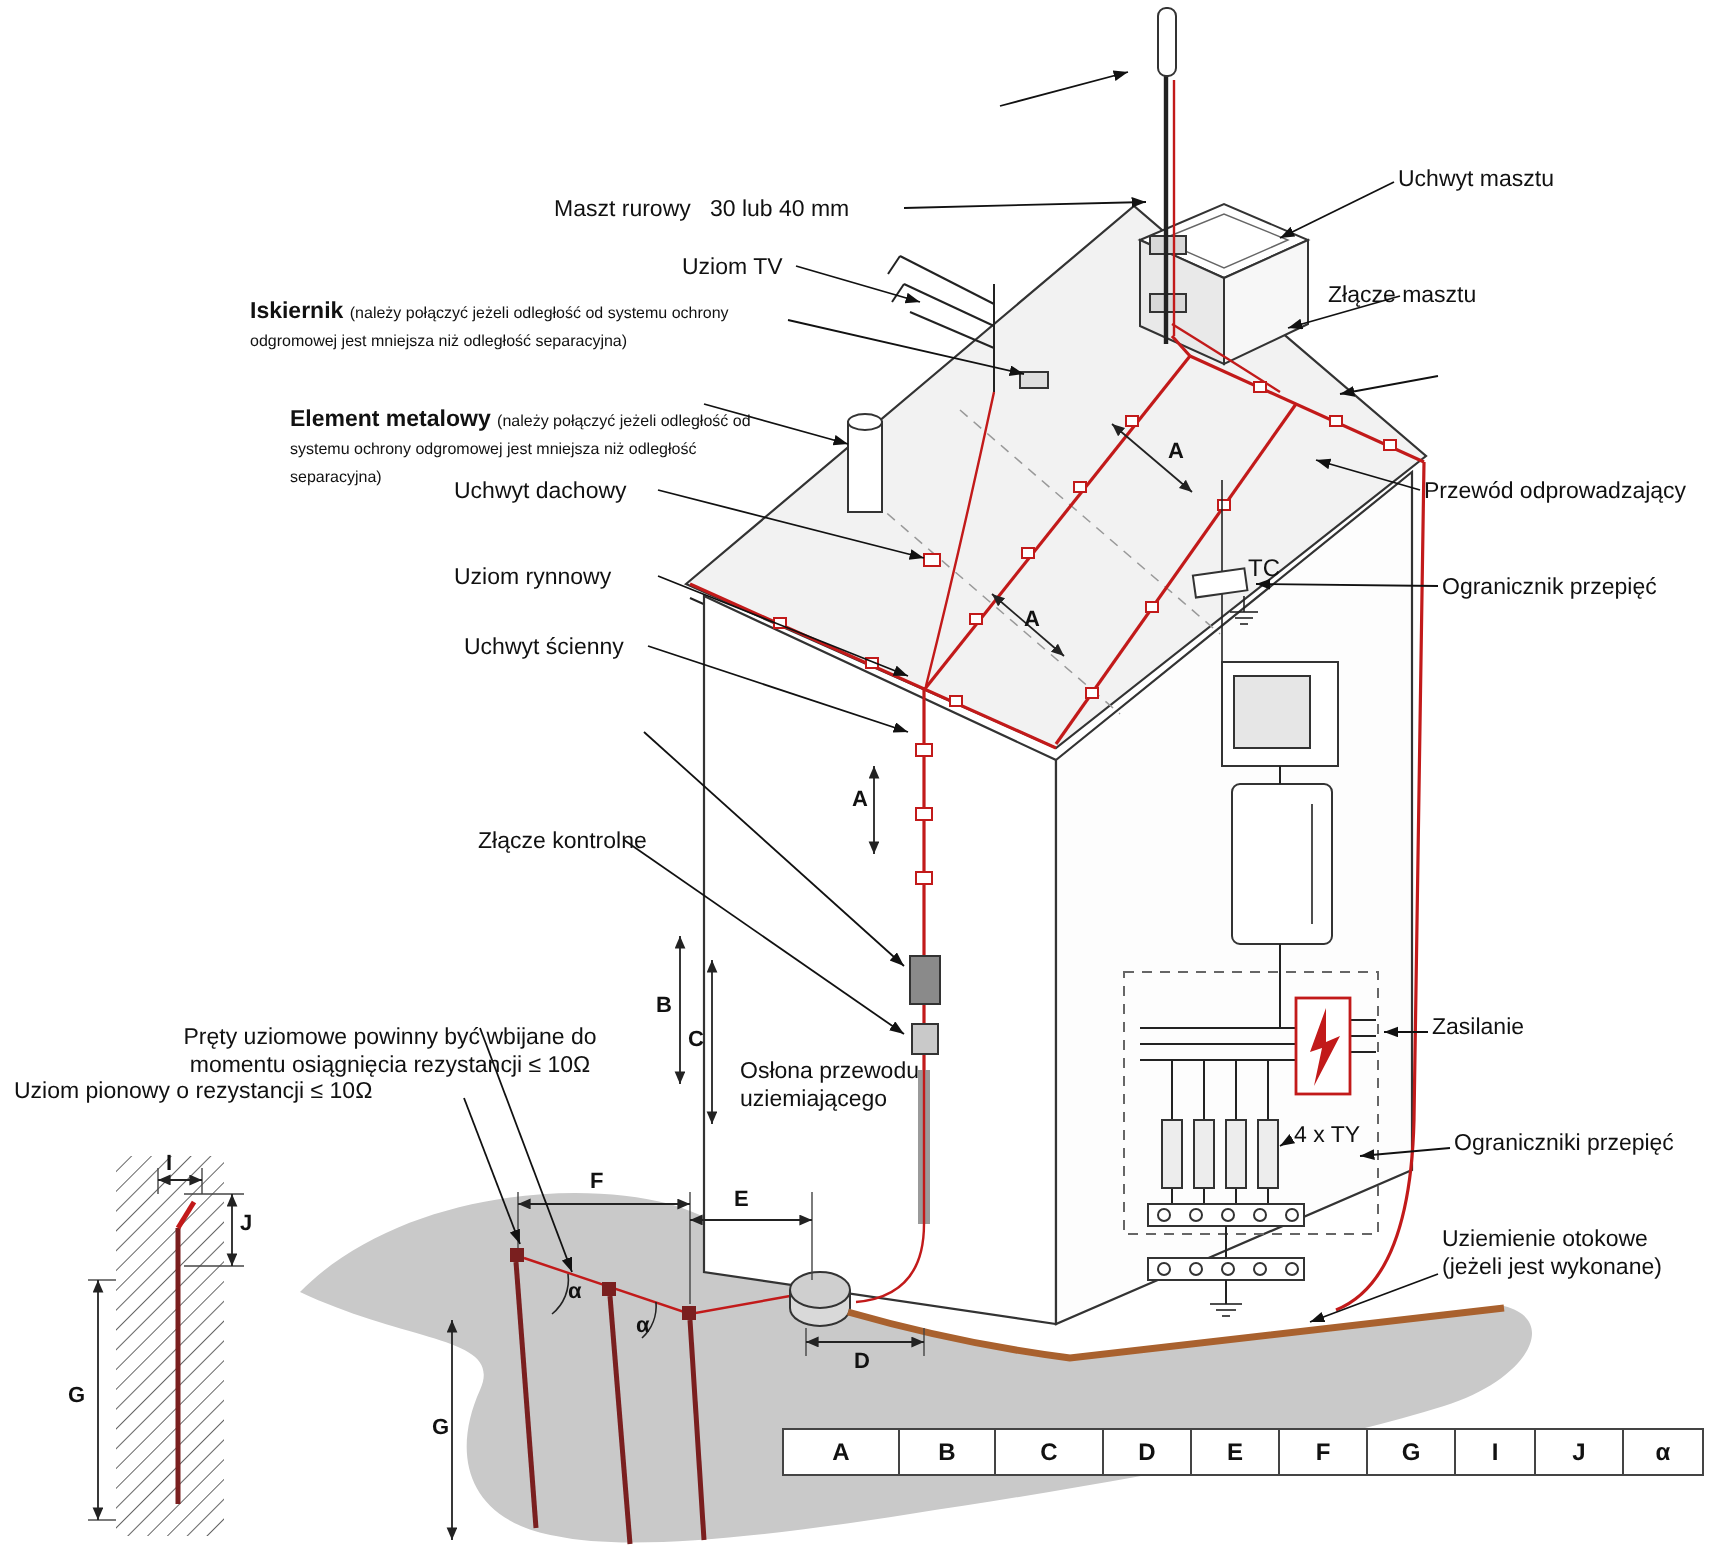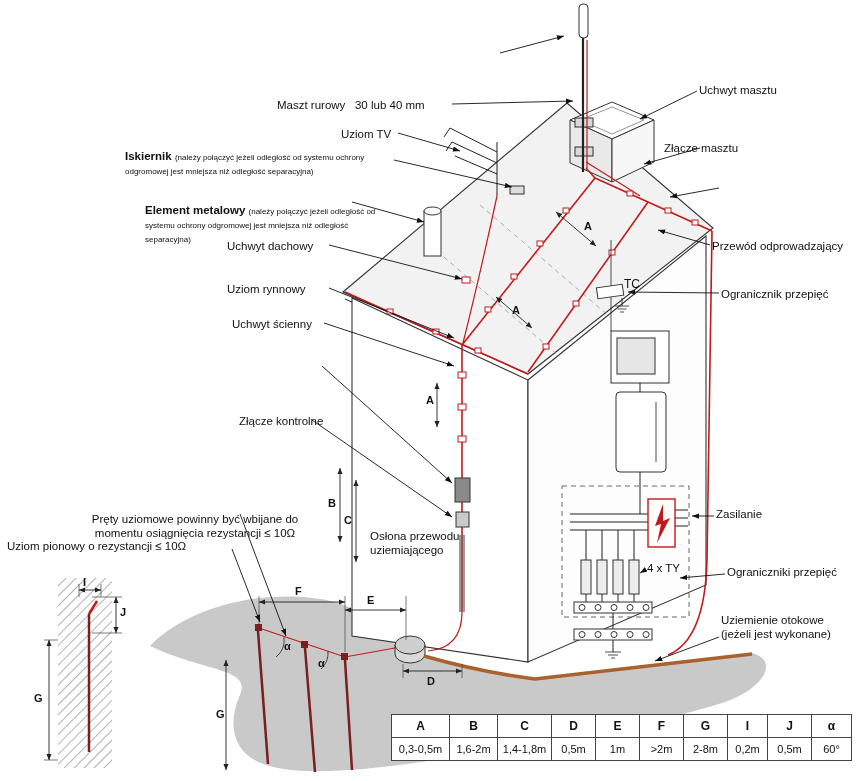--- a/index.html
+++ b/index.html
@@ -343,28 +343,16 @@
     <td>B</td>
     <td>C</td>
     <td>D</td>
     <td>E</td>
     <td>F</td>
     <td>G</td>
     <td>I</td>
     <td>J</td>
     <td>α</td>
   </tr>
-  <tr class="val">
-    <td>0,3-0,5m</td>
-    <td>1,6-2m</td>
-    <td>1,4-1,8m</td>
-    <td>0,5m</td>
-    <td>1m</td>
-    <td>&gt;2m</td>
-    <td>2-8m</td>
-    <td>0,2m</td>
-    <td>0,5m</td>
-    <td>60°</td>
-  </tr>
 </tbody>
     </table>
 
 </div>
 
 </body></html>

